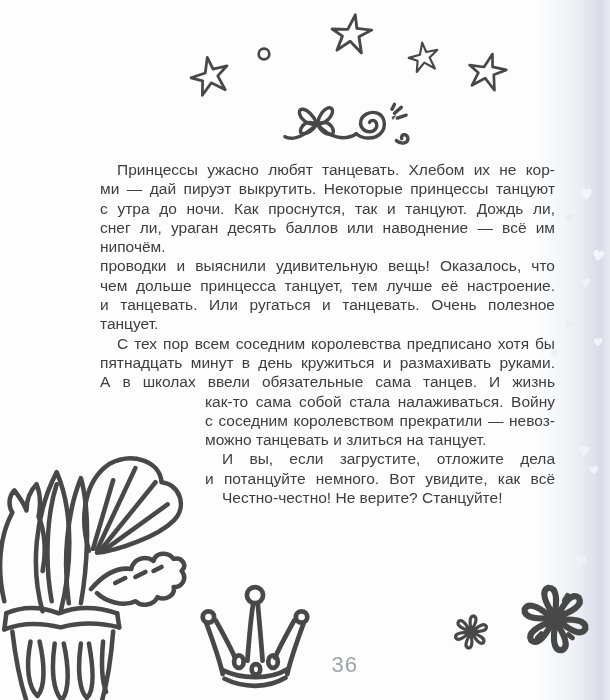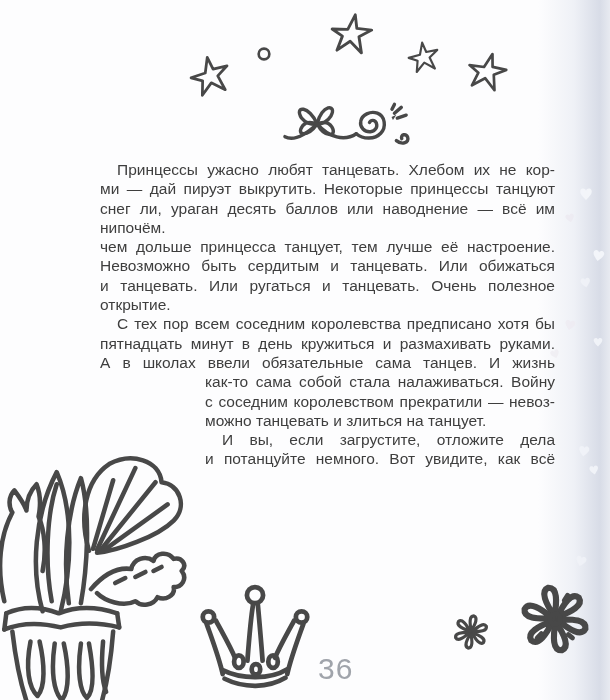--- a/index.html
+++ b/index.html
@@ -31,21 +31,21 @@
   .ln.last { text-align:center; text-align-last:left; }
   .ln.first { text-indent:17px; }
   .ln.wrap { margin-left:105px; }
 
   
   .doodle { position:absolute; color:#484848; }
   .doodle svg { display:block; width:100%; height:100%; overflow:visible; }
 
   .page-number {
     position:absolute; left:318px; top:652px; width:40px;
-    text-align:left; font-size:30px; color:#a0a4ab; letter-spacing:1px;
+    text-align:right; font-size:22px; color:#a0a4ab; letter-spacing:1px;
   }
 </style>
 </head>
 <body>
 
 <svg width="0" height="0" style="position:absolute" aria-hidden="true">
   <defs>
     <symbol id="sym-star" viewBox="0 0 100 100">
       <path d="M50 7 L59 34 L90 31 L67 50 L79 82 L51 63 L28 87 L33 56 L9 46 L41 40 Z" fill="none" stroke="currentColor" stroke-width="6" stroke-linejoin="round"></path>
     </symbol>
@@ -209,34 +209,36 @@
     </span>
   <span class="doodle" style="left:281px;top:92px;width:132px;height:60px">
       <svg>
         <use href="#sym-flourish"></use>
       </svg>
     </span>
 
   <div class="story">
     <div class="ln first">Принцессы ужасно любят танцевать. Хлебом их не кор-</div>
     <div class="ln">ми — дай пируэт выкрутить. Некоторые принцессы танцуют</div>
+    <div class="ln">с утра до ночи. Как проснутся, так и танцуют. Дождь ли,</div>
     <div class="ln">снег ли, ураган десять баллов или наводнение — всё им</div>
     <div class="ln last">нипочём.</div>
+    <div class="ln">проводки и выяснили удивительную вещь! Оказалось, что</div>
     <div class="ln">чем дольше принцесса танцует, тем лучше её настроение.</div>
-    <div class="ln">Невозможно быть сердитым и танцевать. Или обижаться</div>
     <div class="ln">и танцевать. Или ругаться и танцевать. Очень полезное</div>
-    <div class="ln last">открытие.</div>
+    <div class="ln last">танцует.</div>
     <div class="ln first">С тех пор всем соседним королевства предписано хотя бы</div>
     <div class="ln">пятнадцать минут в день кружиться и размахивать руками.</div>
     <div class="ln">А в школах ввели обязательные сама танцев. И жизнь</div>
     <div class="ln wrap">как-то сама собой стала налаживаться. Войну</div>
     <div class="ln wrap">с соседним королевством прекратили — невоз-</div>
     <div class="ln wrap last">можно танцевать и злиться на танцует.</div>
     <div class="ln wrap first">И вы, если загрустите, отложите дела</div>
     <div class="ln wrap">и потанцуйте немного. Вот увидите, как всё</div>
+    <div class="ln wrap first last">Честно-честно! Не верите? Станцуйте!</div>
   </div>
 
   <span class="doodle" style="left:-4px;top:450px;width:192px;height:252px">
       <svg>
         <use href="#sym-flowerpot"></use>
       </svg>
     </span>
   <span class="doodle" style="left:198px;top:582px;width:114px;height:108px">
       <svg>
         <use href="#sym-crown"></use>

